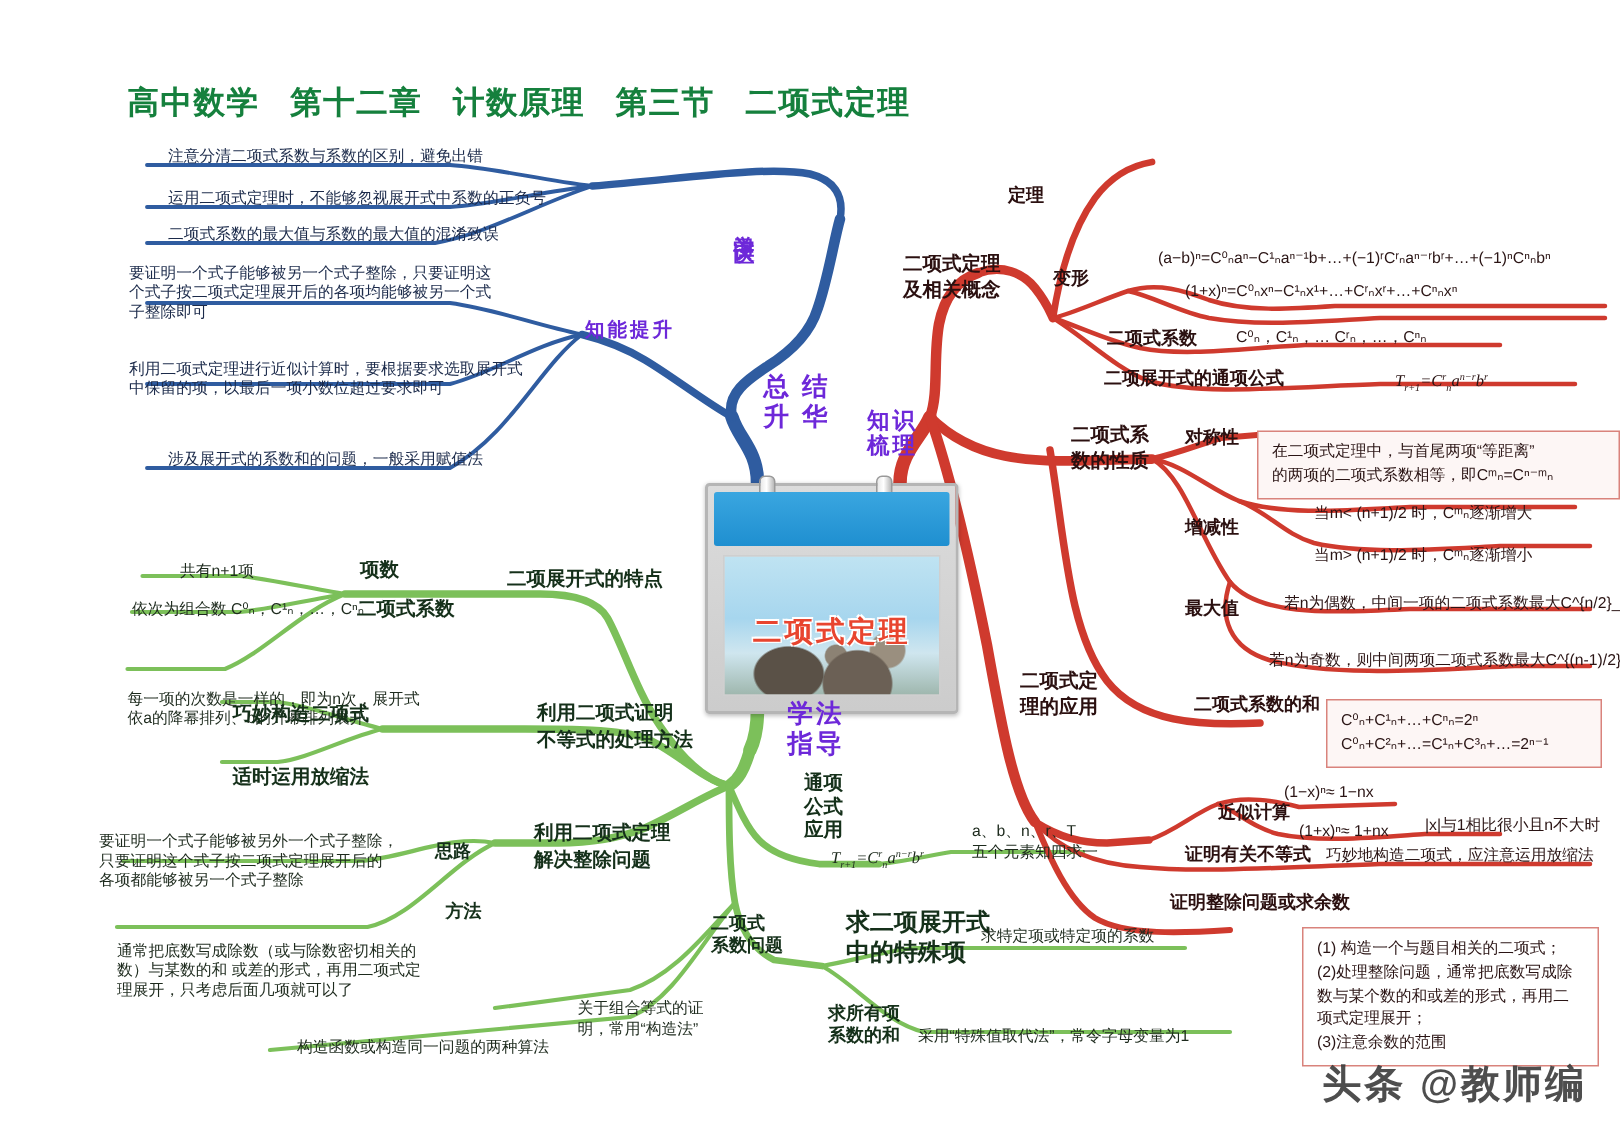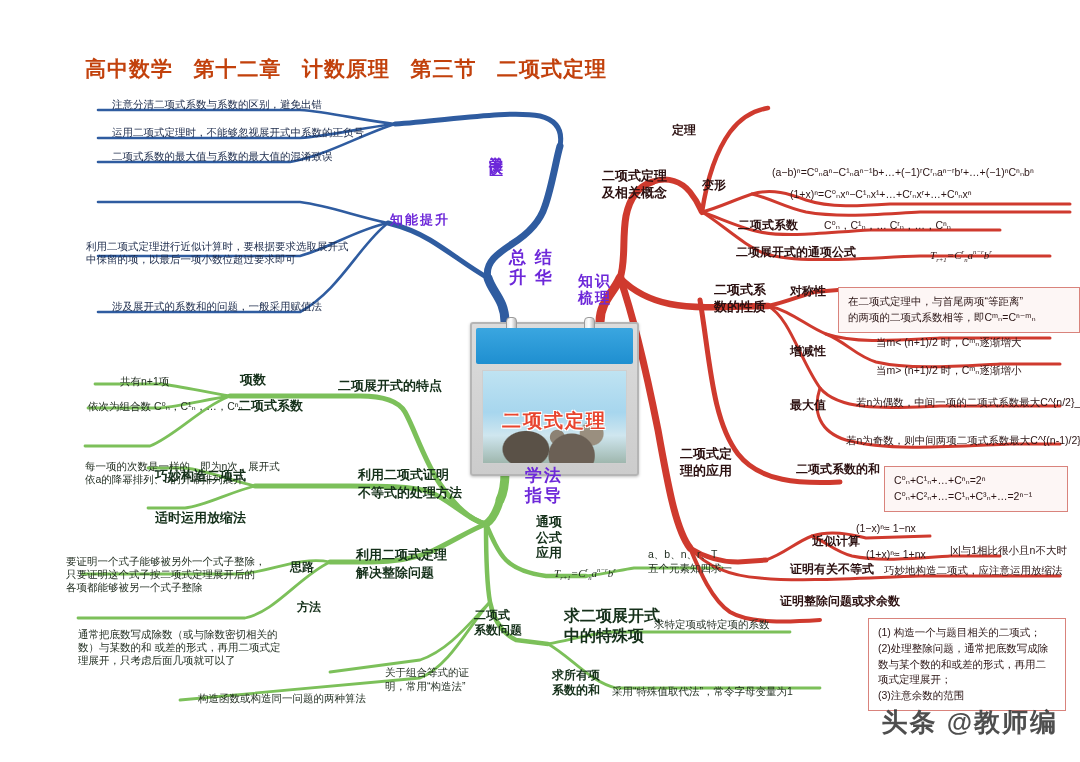--- a/index.html
+++ b/index.html
@@ -11,21 +11,21 @@
     position:relative;
   }
   #canvas{position:absolute;left:0;top:0;width:1080px;height:762px;}
   svg.lines{position:absolute;left:0;top:0;width:1080px;height:762px;pointer-events:none;}
 
   .lbl{position:absolute;white-space:pre;line-height:1.25;}
 
   
   .title{
     left:85px;top:56px;
-    font-size:21px;font-weight:bold;color:#c2410c;
+    font-size:21px;font-weight:bold;color:#15803d;
     letter-spacing:1px;
   }
 
   
   .blue-txt{color:#1b2a4a;font-size:10.5px;}
 
   
   .green-txt{color:#1d2a1d;font-size:10.5px;}
   .green-node{color:#15301a;font-weight:bold;}
 
@@ -211,20 +211,23 @@
   <div class="lbl spine v" style="left:487px;top:146px;font-size:14px;height:86px;">学习误区</div>
   <div class="lbl spine" style="left:390px;top:212px;font-size:13px;">知能提升</div>
   <div class="lbl spine" style="left:578px;top:272px;font-size:15px;line-height:1.15;white-space:pre;">知识
 梳理</div>
   <div class="lbl spine" style="left:525px;top:466px;font-size:17px;line-height:1.15;white-space:pre;">学法
 指导</div>
 
   <div class="lbl blue-txt" style="left:112px;top:98px;">注意分清二项式系数与系数的区别，避免出错</div>
   <div class="lbl blue-txt" style="left:112px;top:126px;">运用二项式定理时，不能够忽视展开式中系数的正负号</div>
   <div class="lbl blue-txt" style="left:112px;top:150px;">二项式系数的最大值与系数的最大值的混淆致误</div>
+  <div class="lbl blue-txt" style="left:86px;top:176px;">要证明一个式子能够被另一个式子整除，只要证明这
+个式子按二项式定理展开后的各项均能够被另一个式
+子整除即可</div>
   <div class="lbl blue-txt" style="left:86px;top:240px;">利用二项式定理进行近似计算时，要根据要求选取展开式
 中保留的项，以最后一项小数位超过要求即可</div>
   <div class="lbl blue-txt" style="left:112px;top:300px;">涉及展开式的系数和的问题，一般采用赋值法</div>
 
   <div class="lbl green-node" style="left:240px;top:372px;font-size:13px;">项数</div>
   <div class="lbl green-txt" style="left:120px;top:375px;">共有n+1项</div>
   <div class="lbl green-node" style="left:238px;top:398px;font-size:13px;">二项式系数</div>
   <div class="lbl green-txt" style="left:88px;top:400px;">依次为组合数 C⁰ₙ，C¹ₙ，…，Cⁿₙ</div>
   <div class="lbl green-txt" style="left:85px;top:428px;margin-top:32px;">每一项的次数是一样的，即为n次，展开式
 依a的降幂排列、b的升幂排列展开</div>

